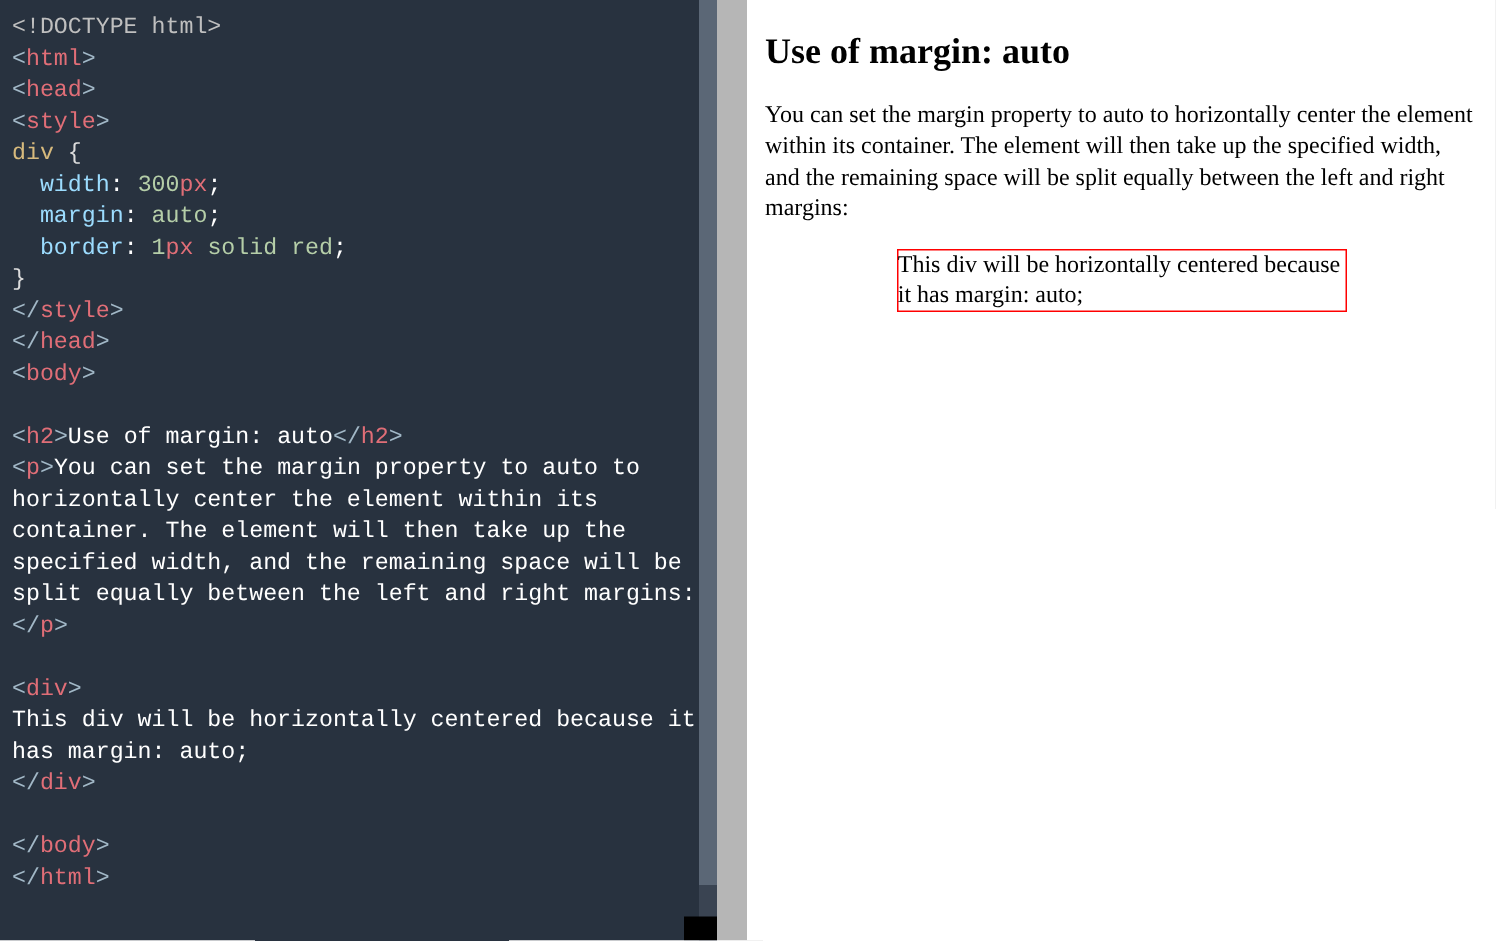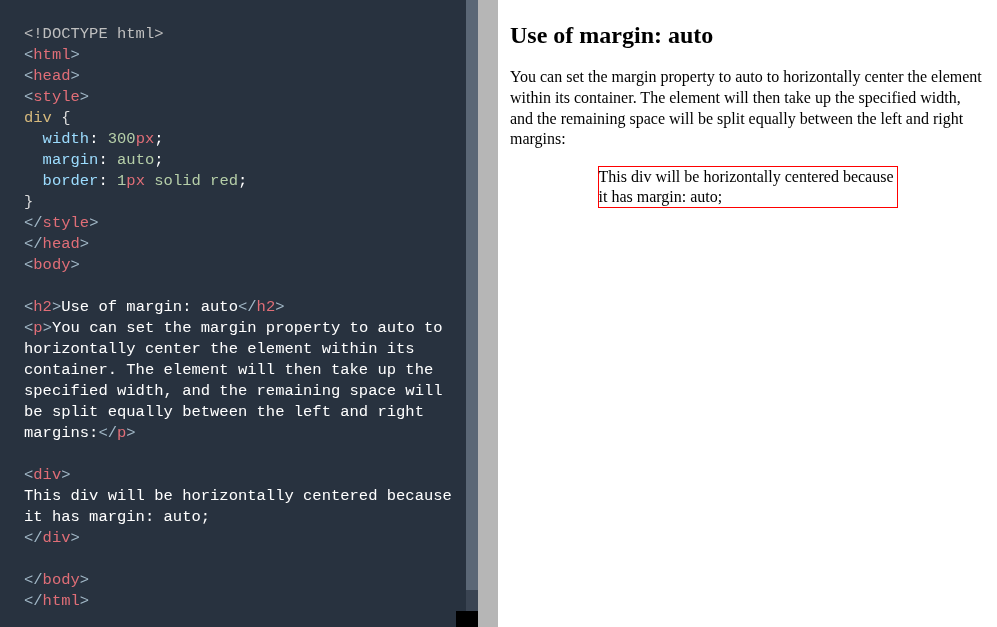--- a/index.html
+++ b/index.html
@@ -70,21 +70,21 @@
   .centered-box {
     width: 300px;
     margin: auto;
     border: 1px solid red;
     font-size: 16px;
     line-height: 1.25;
     padding: 0;
   }
   
   pre.code {
-    margin: 16px;
+    margin: 0;
     white-space: pre-wrap;
     word-wrap: break-word;
     font-family: Consolas, 'Courier New', monospace;
   }
   .t-doctype { color: #bfbfbf; }
   .t-bracket { color: #a2b8c7; }
   .t-tag     { color: #e06e77; }
   .t-sel     { color: #d7ba7d; }
   .t-brace   { color: #dcdcdc; }
   .t-prop    { color: #9cdcfe; }

